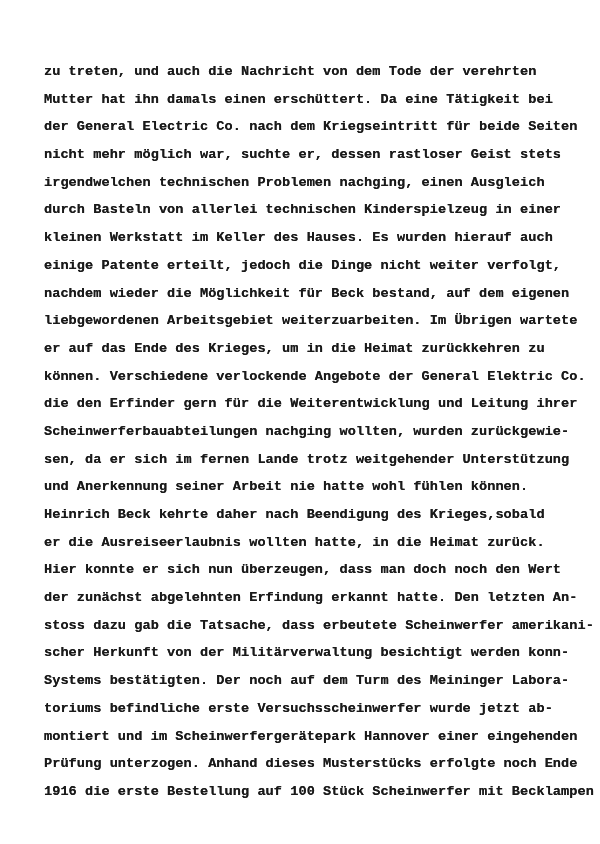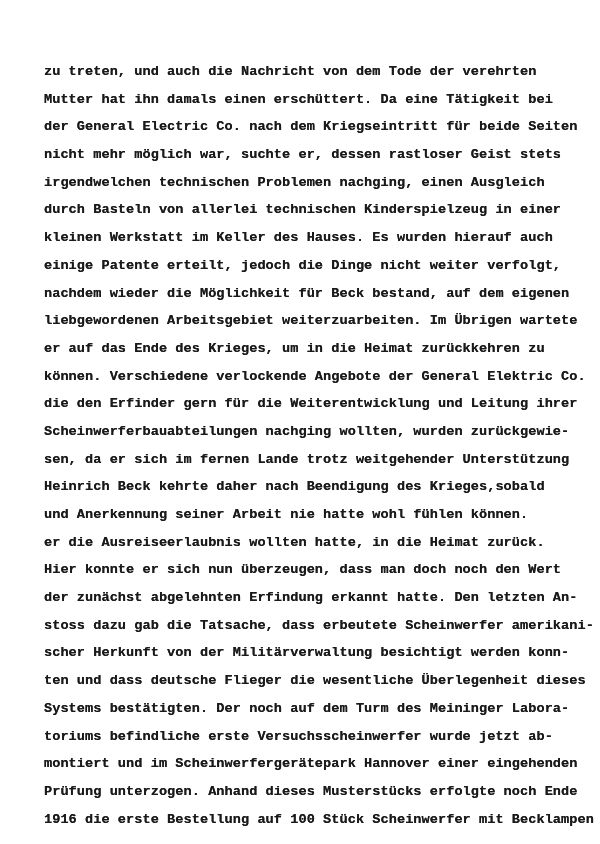--- a/index.html
+++ b/index.html
@@ -31,27 +31,26 @@
     <span class="line">durch Basteln von allerlei technischen Kinderspielzeug in einer</span>
     <span class="line">kleinen Werkstatt im Keller des Hauses. Es wurden hierauf auch</span>
     <span class="line">einige Patente erteilt, jedoch die Dinge nicht weiter verfolgt,</span>
     <span class="line">nachdem wieder die Möglichkeit für Beck bestand, auf dem eigenen</span>
     <span class="line">liebgewordenen Arbeitsgebiet weiterzuarbeiten. Im Übrigen wartete</span>
     <span class="line">er auf das Ende des Krieges, um in die Heimat zurückkehren zu</span>
     <span class="line">können. Verschiedene verlockende Angebote der General Elektric Co.</span>
     <span class="line">die den Erfinder gern für die Weiterentwicklung und Leitung ihrer</span>
     <span class="line">Scheinwerferbauabteilungen nachging wollten, wurden zurückgewie-</span>
     <span class="line">sen, da er sich im fernen Lande trotz weitgehender Unterstützung</span>
+    <span class="line">und Anerkennung seiner Arbeit nie hatte wohl fühlen können.</span>
     <span class="line">Heinrich Beck kehrte daher nach Beendigung des Krieges,sobald</span>
-    <span class="line">und Anerkennung seiner Arbeit nie hatte wohl fühlen können.</span>
     <span class="line">er die Ausreiseerlaubnis wollten hatte, in die Heimat zurück.</span>
     <span class="line">Hier konnte er sich nun überzeugen, dass man doch noch den Wert</span>
     <span class="line">der zunächst abgelehnten Erfindung erkannt hatte. Den letzten An-</span>
     <span class="line">stoss dazu gab die Tatsache, dass erbeutete Scheinwerfer amerikani-</span>
     <span class="line">scher Herkunft von der Militärverwaltung besichtigt werden konn-</span>
-    <span class="line">ten und dass deutsche Flieger die wesentliche Überlegenheit dieses</span>
     <span class="line">Systems bestätigten. Der noch auf dem Turm des Meininger Labora-</span>
     <span class="line">toriums befindliche erste Versuchsscheinwerfer wurde jetzt ab-</span>
     <span class="line">montiert und im Scheinwerfergerätepark Hannover einer eingehenden</span>
     <span class="line">Prüfung unterzogen. Anhand dieses Musterstücks erfolgte noch Ende</span>
     <span class="line">1916 die erste Bestellung auf 100 Stück Scheinwerfer mit Becklampen</span>
   </div>
 </div>
 
 </body></html>

